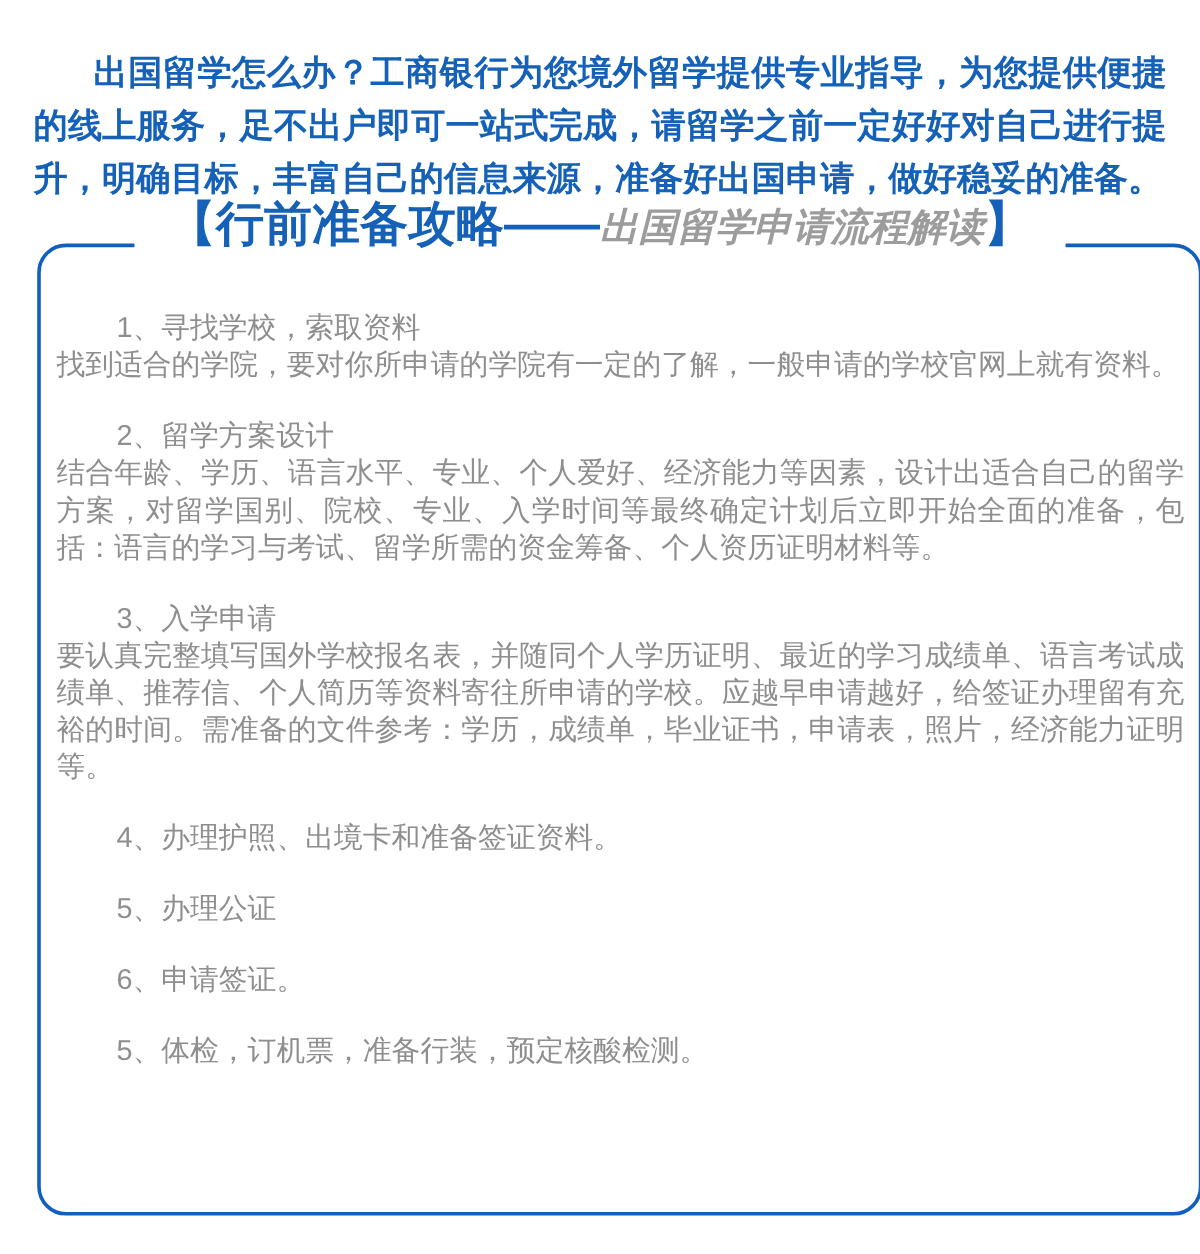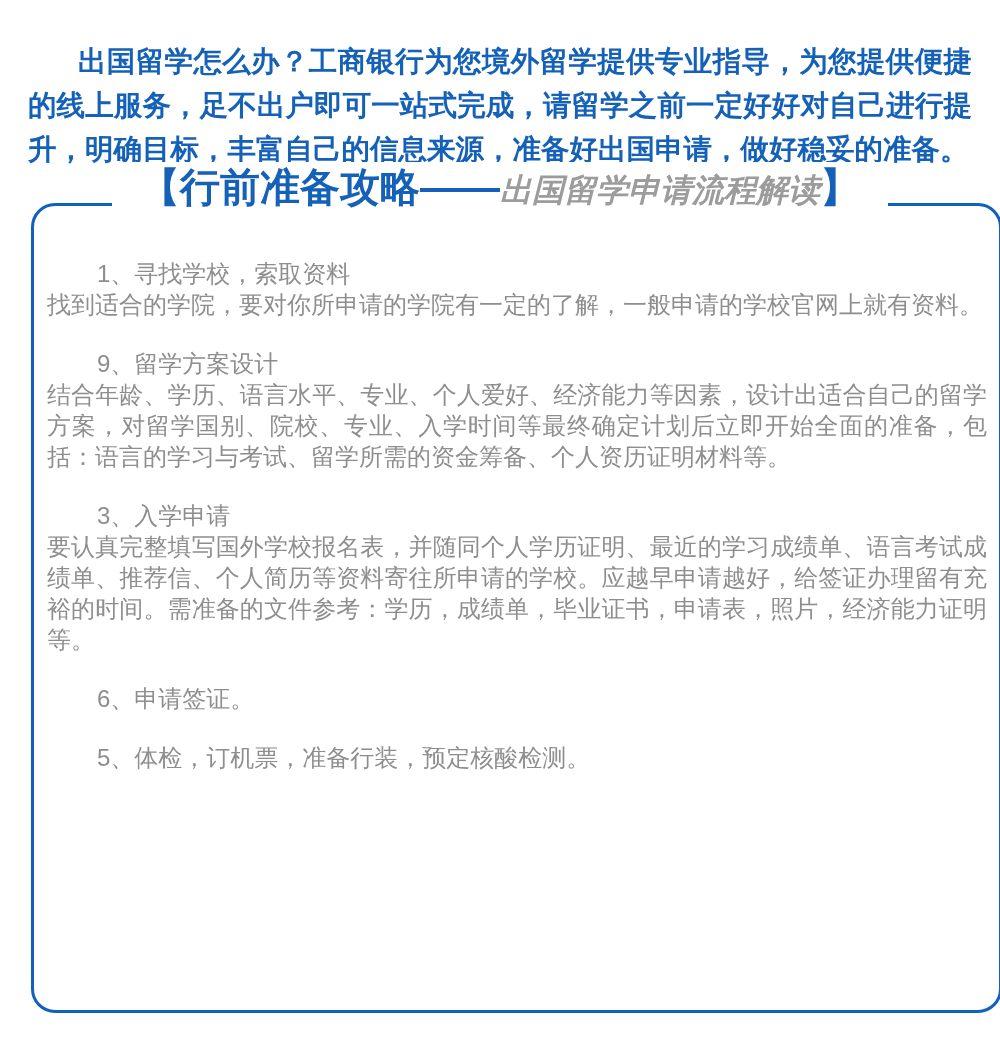--- a/index.html
+++ b/index.html
@@ -103,28 +103,33 @@
     <span class="legend-main">【行前准备攻略——</span><span class="legend-sub">出国留学申请流程解读</span><span class="legend-main">】</span>
   </div>
 
   <div class="panel">
     <div class="panel-content">
       <div class="list-item" style="">
         <p class="item-title">1、寻找学校，索取资料</p>
         <p class="item-body">找到适合的学院，要对你所申请的学院有一定的了解，一般申请的学校官网上就有资料。</p>
       </div>
         <div class="list-item" style="">
-        <p class="item-title">9、留学方案设计</p>
+        <p class="item-title">2、留学方案设计</p>
         <p class="item-body">结合年龄、学历、语言水平、专业、个人爱好、经济能力等因素，设计出适合自己的留学方案，对留学国别、院校、专业、入学时间等最终确定计划后立即开始全面的准备，包括：语言的学习与考试、留学所需的资金筹备、个人资历证明材料等。</p>
       </div>
         <div class="list-item" style="">
         <p class="item-title">3、入学申请</p>
         <p class="item-body">要认真完整填写国外学校报名表，并随同个人学历证明、最近的学习成绩单、语言考试成绩单、推荐信、个人简历等资料寄往所申请的学校。应越早申请越好，给签证办理留有充裕的时间。需准备的文件参考：学历，成绩单，毕业证书，申请表，照片，经济能力证明等。</p>
       </div>
         <div class="list-item" style="">
+        <p class="item-title">4、办理护照、出境卡和准备签证资料。</p>
+
+      </div>
+        <div class="list-item" style="">
+        <p class="item-title">5、办理公证</p>
       </div>
         <div class="list-item" style="">
         <p class="item-title">6、申请签证。</p>
 
       </div>
         <div class="list-item" style="">
         <p class="item-title">5、体检，订机票，准备行装，预定核酸检测。</p>
 
       </div>
     </div>

